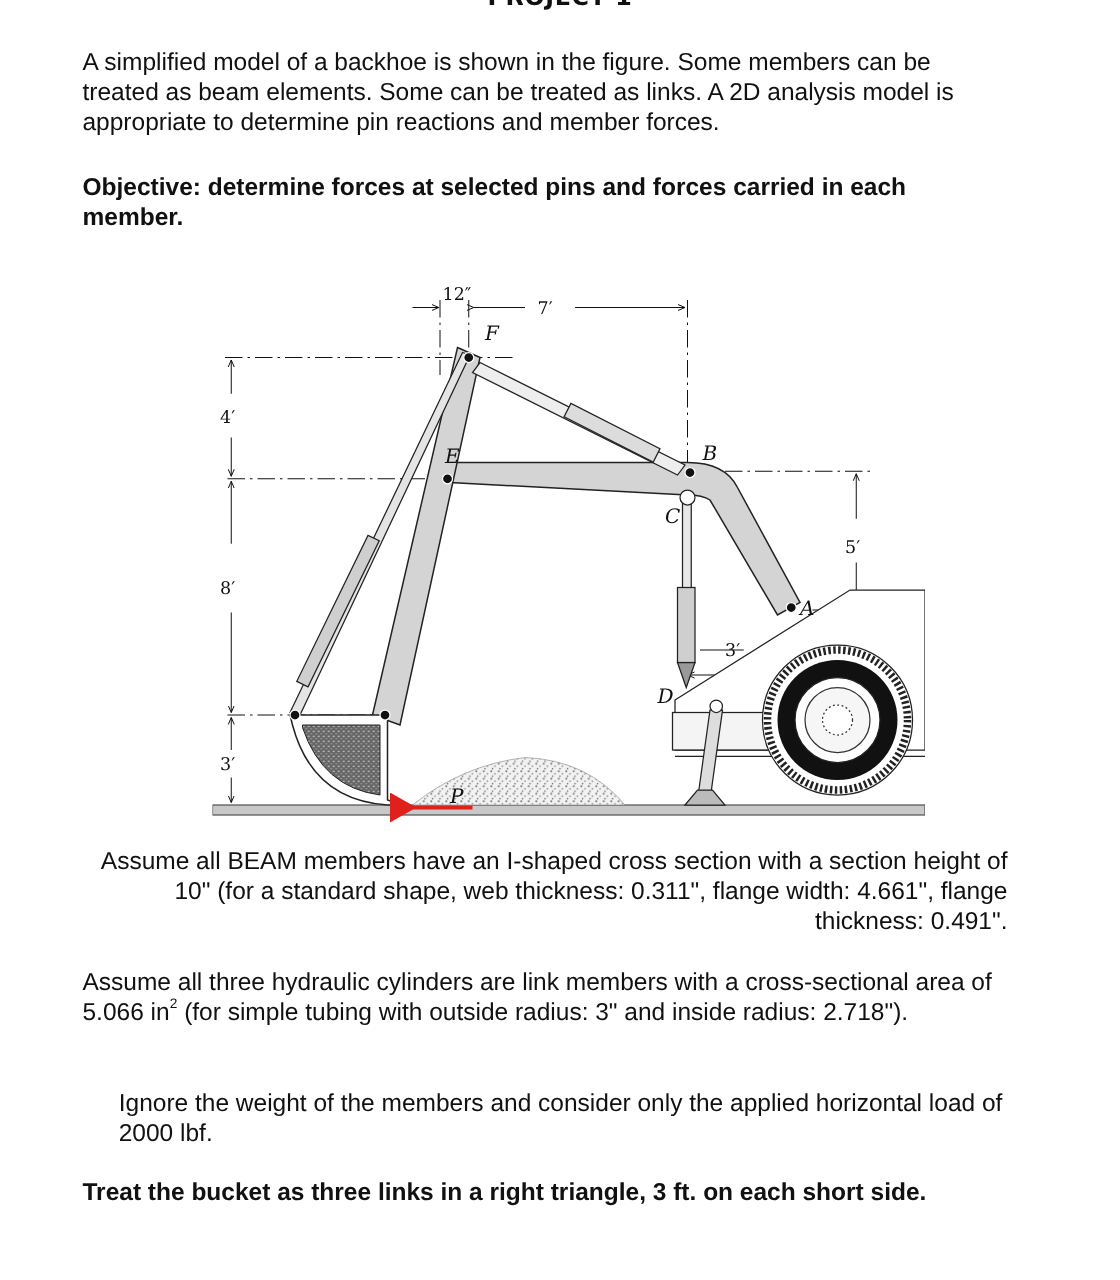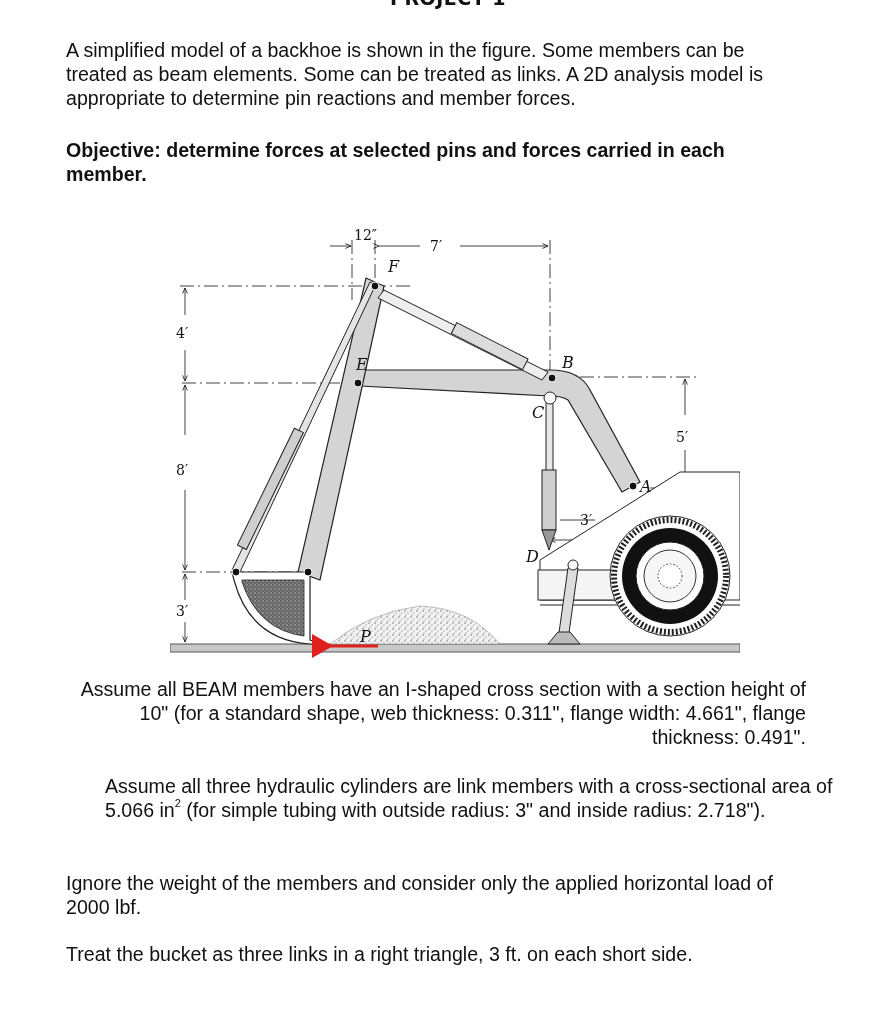--- a/index.html
+++ b/index.html
@@ -4,23 +4,23 @@
 <style>
   html, body { margin: 0; padding: 0; background: #ffffff; }
   body { width: 896px; height: 1024px; position: relative; overflow: hidden;
          font-family: "Liberation Sans", sans-serif; color: #111; }
   .title { position: absolute; top: -13px; left: 0; width: 896px; text-align: center;
            font-family: "DejaVu Sans", sans-serif; font-weight: bold; font-size: 19px; letter-spacing: 0.5px; }
   .para { position: absolute; left: 66px; width: 740px; font-size: 19.6px; line-height: 24px; margin: 0; }
   #p1 { top: 38px; }
   #p2 { top: 138px; font-weight: bold; }
   #p3 { top: 677px; text-align: right; }
-  #p4 { top: 774px; margin-left: 39px; }
-  #p5 { top: 871px; }
-  #p6 { top: 942px; }
+  #p4 { top: 774px; }
+  #p5 { top: 871px; margin-left: 29px; }
+  #p6 { top: 942px; font-weight: bold; }
   sup { font-size: 11px; line-height: 0; position: relative; top: -2px; vertical-align: super; }
   #figure { position: absolute; left: 170px; top: 220px; width: 570px; height: 440px; }
   .lbl { font-family: "DejaVu Serif", serif; font-style: italic; font-size: 16px; fill: #111; }
   .dim { font-family: "DejaVu Serif", serif; font-size: 14px; fill: #111; }
 </style>
 </head>
 <body>
 
 <div class="title">PROJECT 1</div>
 

